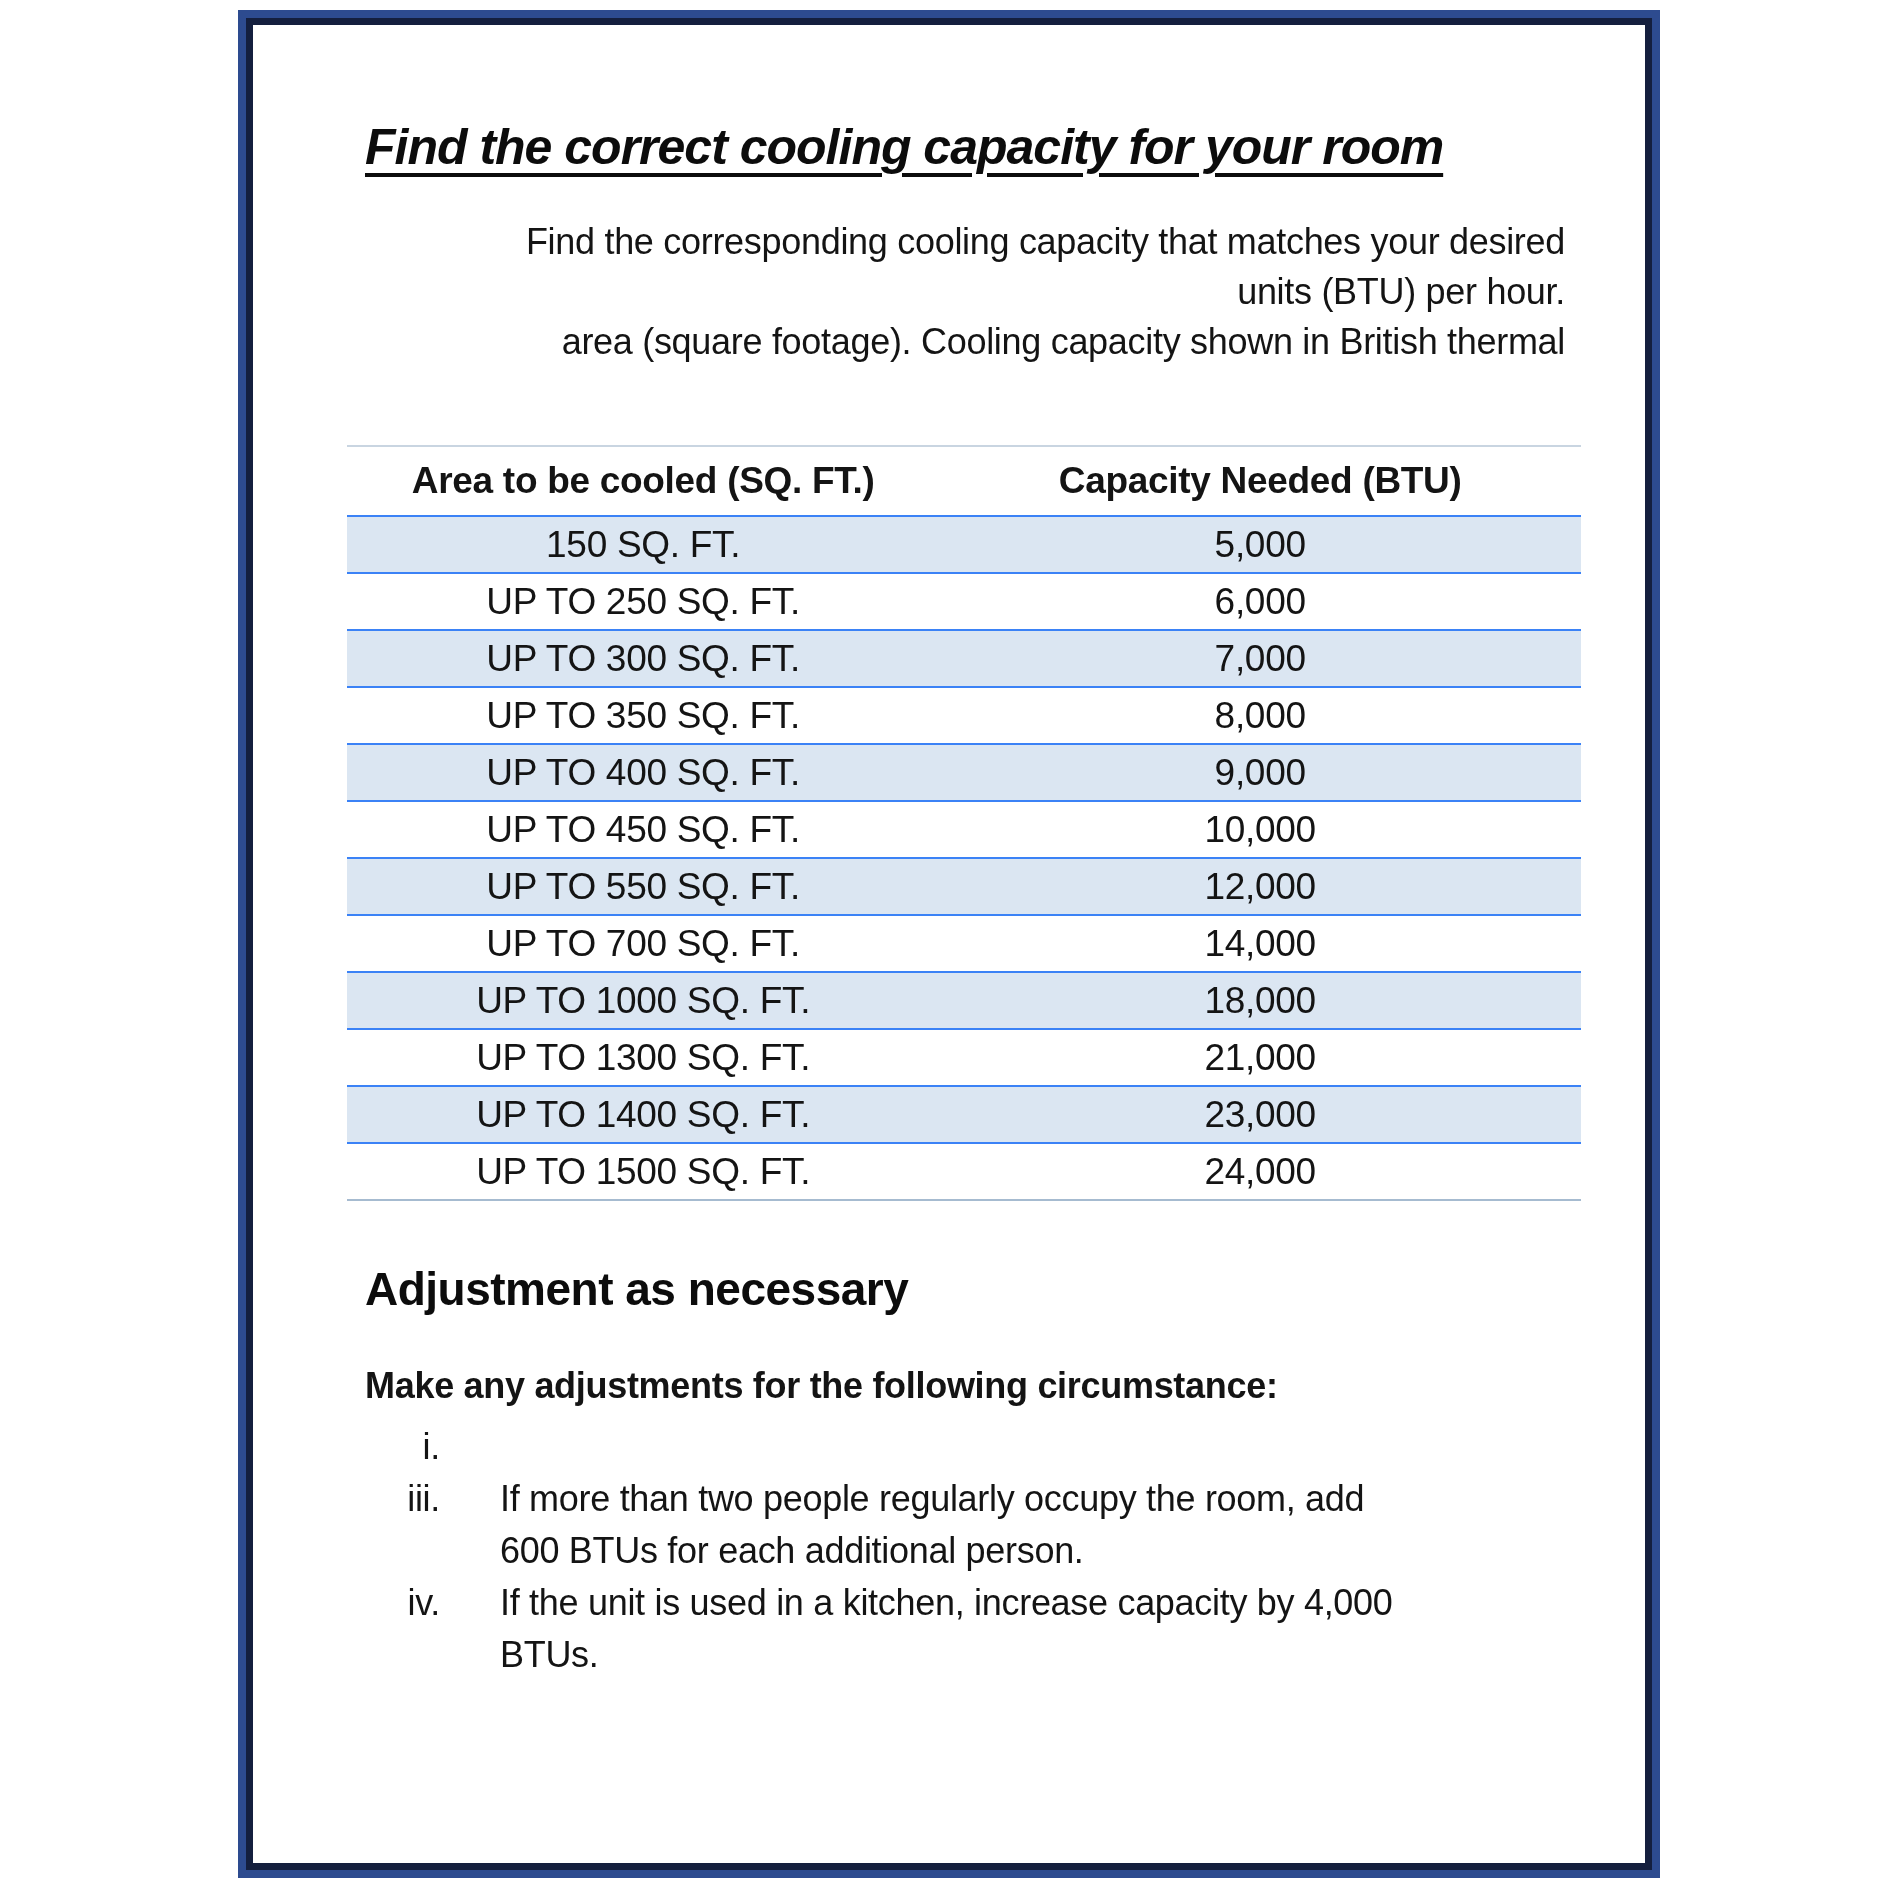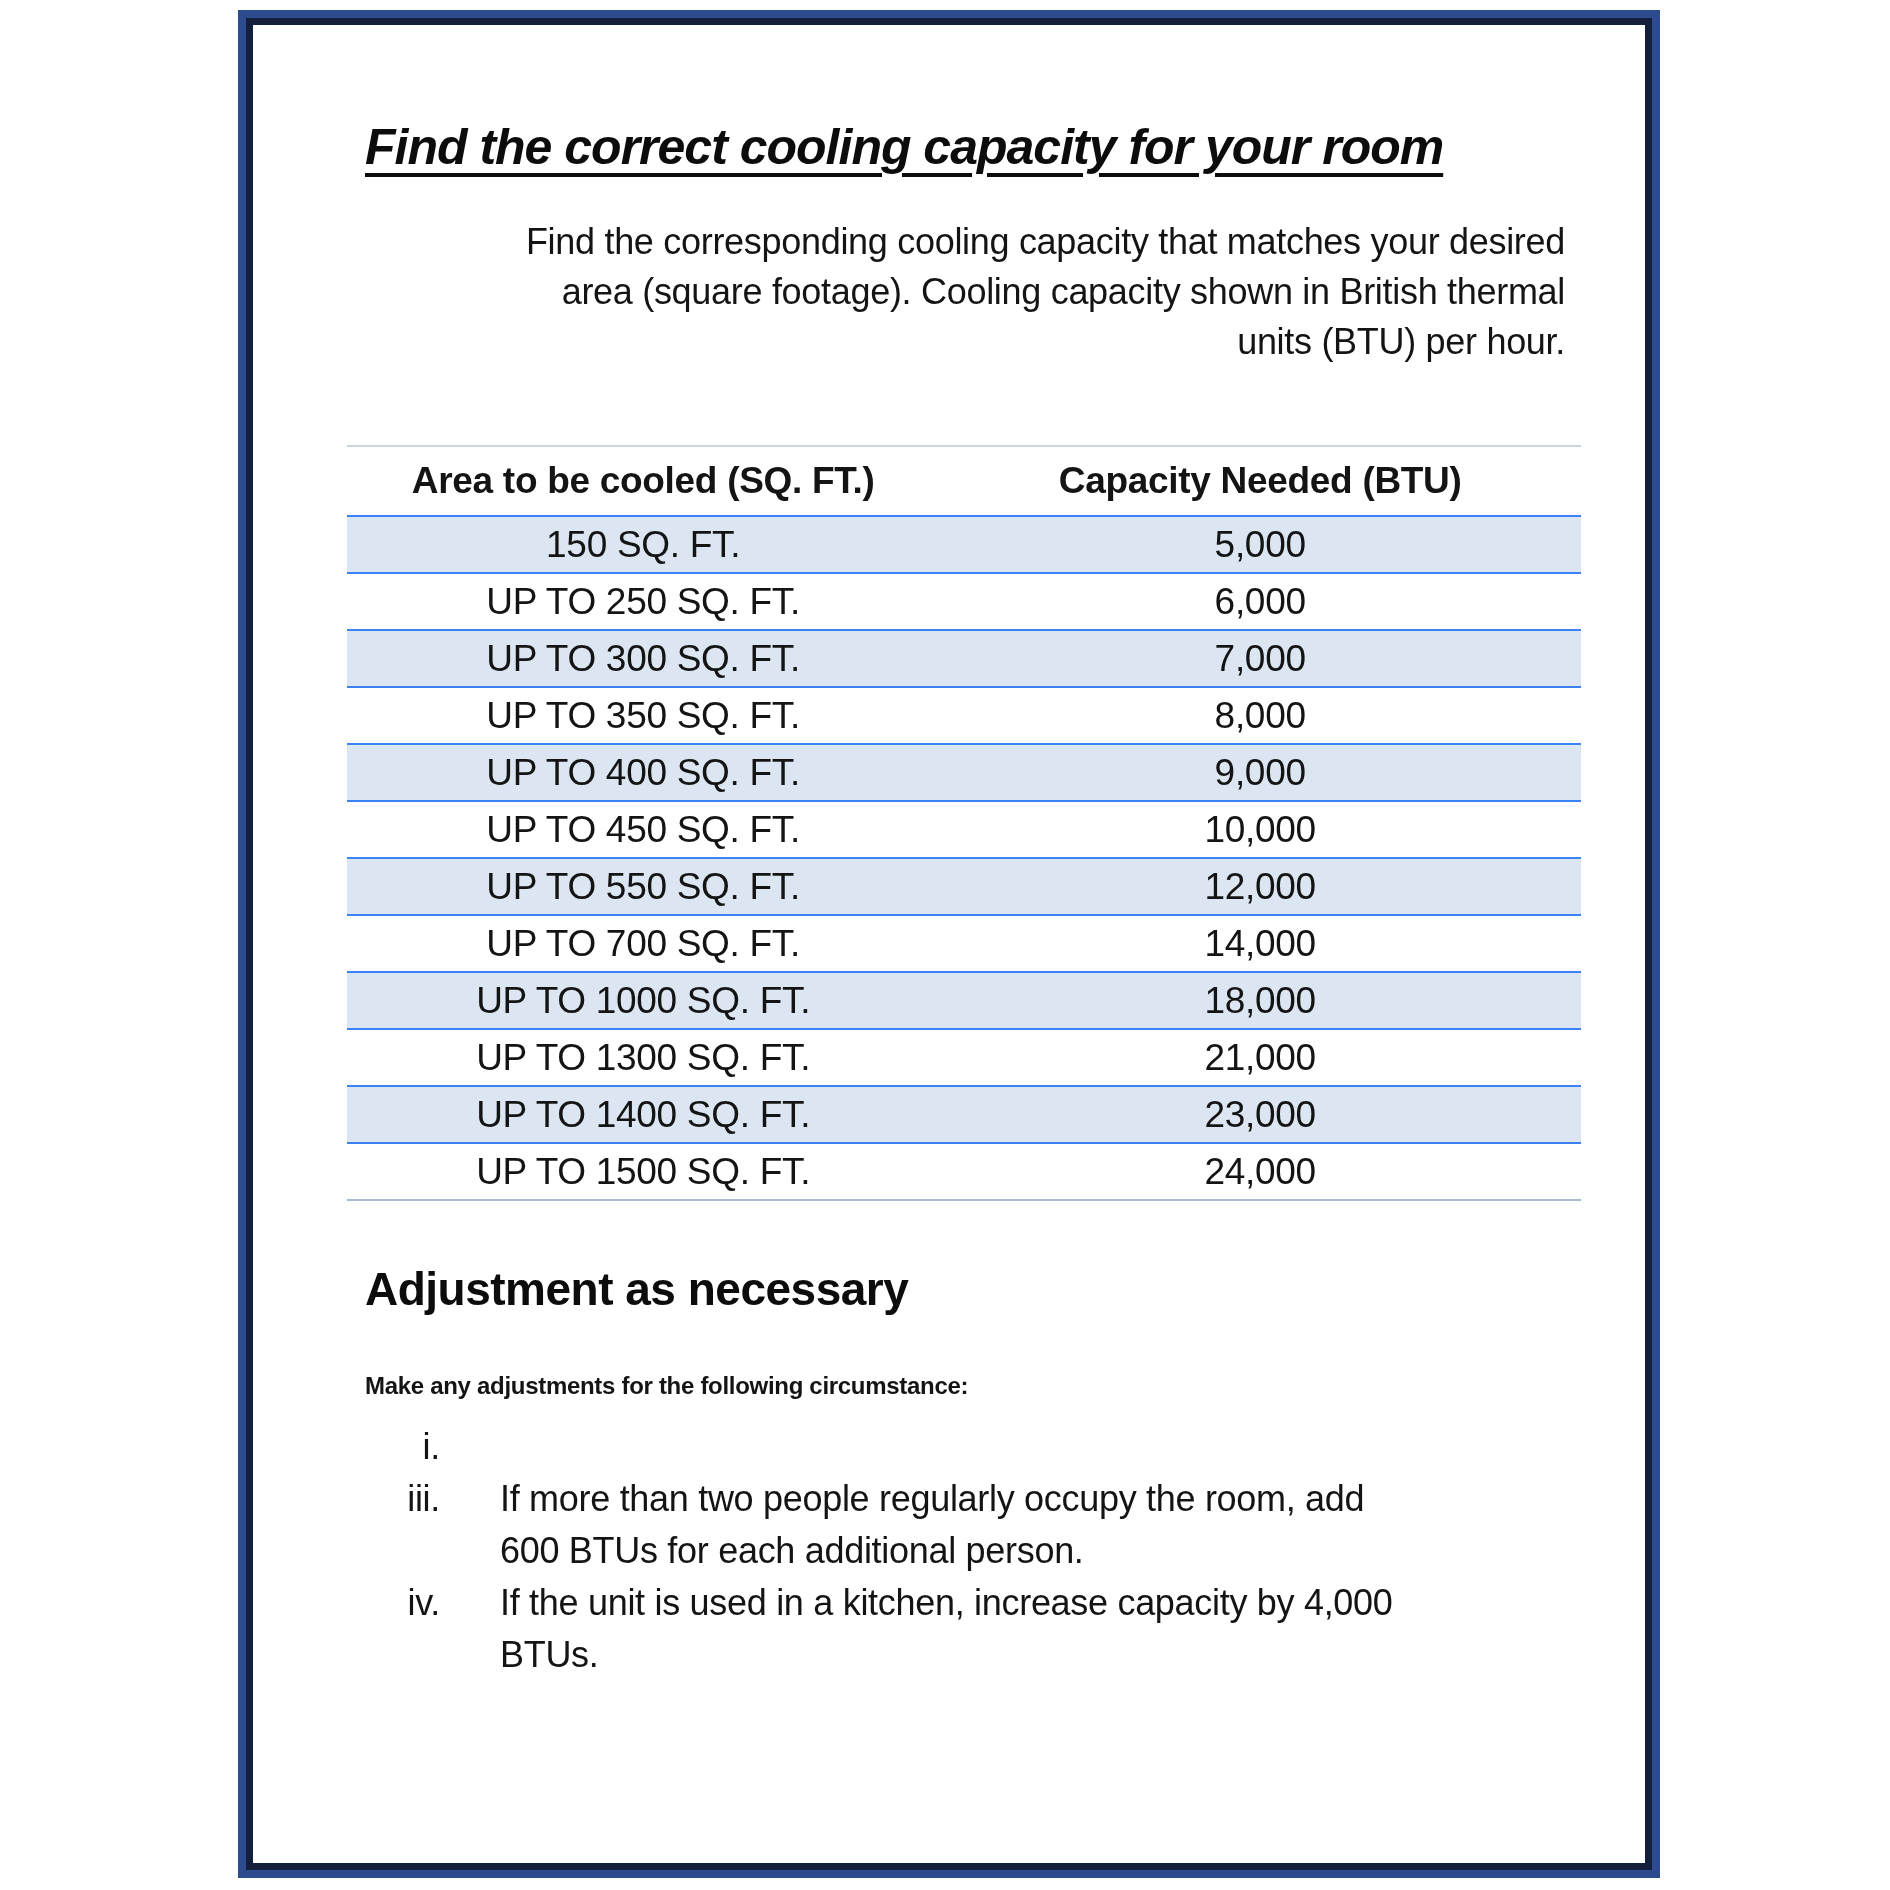--- a/index.html
+++ b/index.html
@@ -87,21 +87,21 @@
   h2.section-heading {
     margin: 62px 0 46px 0;
     font-size: 46px;
     line-height: 52px;
     font-weight: bold;
     letter-spacing: -0.5px;
     color: #0c0c0c;
   }
   .list-intro {
     margin: 0 0 10px 0;
-    font-size: 24px;
+    font-size: 36px;
     line-height: 50px;
     font-weight: bold;
     letter-spacing: -0.3px;
   }
   .adjustments-list { font-size: 36px; line-height: 52px; letter-spacing: -0.3px; }
   .adjustment-item { display: flex; align-items: flex-start; }
   .adjustment-item .marker {
     flex: 0 0 75px;
     text-align: right;
   }
@@ -112,22 +112,22 @@
 <body>
 
 <div class="page-frame">
   <div class="page-frame-inner">
     <div class="page-content">
 
       <h1 class="doc-title">Find the correct cooling capacity for your room</h1>
 
       <div class="intro">
           <div class="line">Find the corresponding cooling capacity that matches your desired</div>
+          <div class="line">units (BTU) per hour.</div>
           <div class="line">area (square footage). Cooling capacity shown in British thermal</div>
-          <div class="line">units (BTU) per hour.</div>
         </div>
 
       <table class="capacity-table">
         <colgroup>
           <col class="col-area">
           <col class="col-capacity">
         </colgroup>
         <thead>
           <tr>
             <th>Area to be cooled (SQ. FT.)</th>

